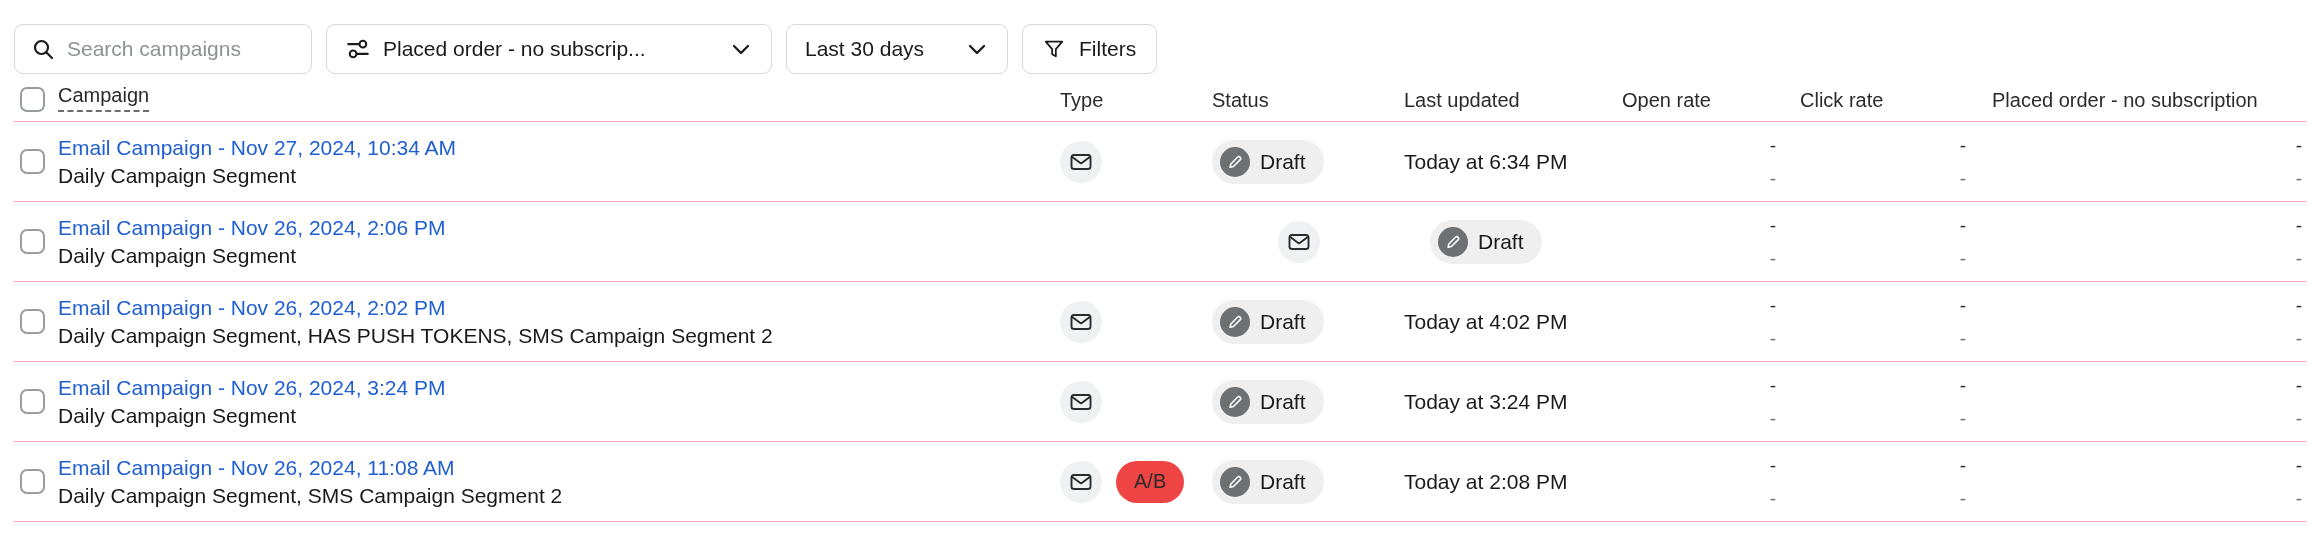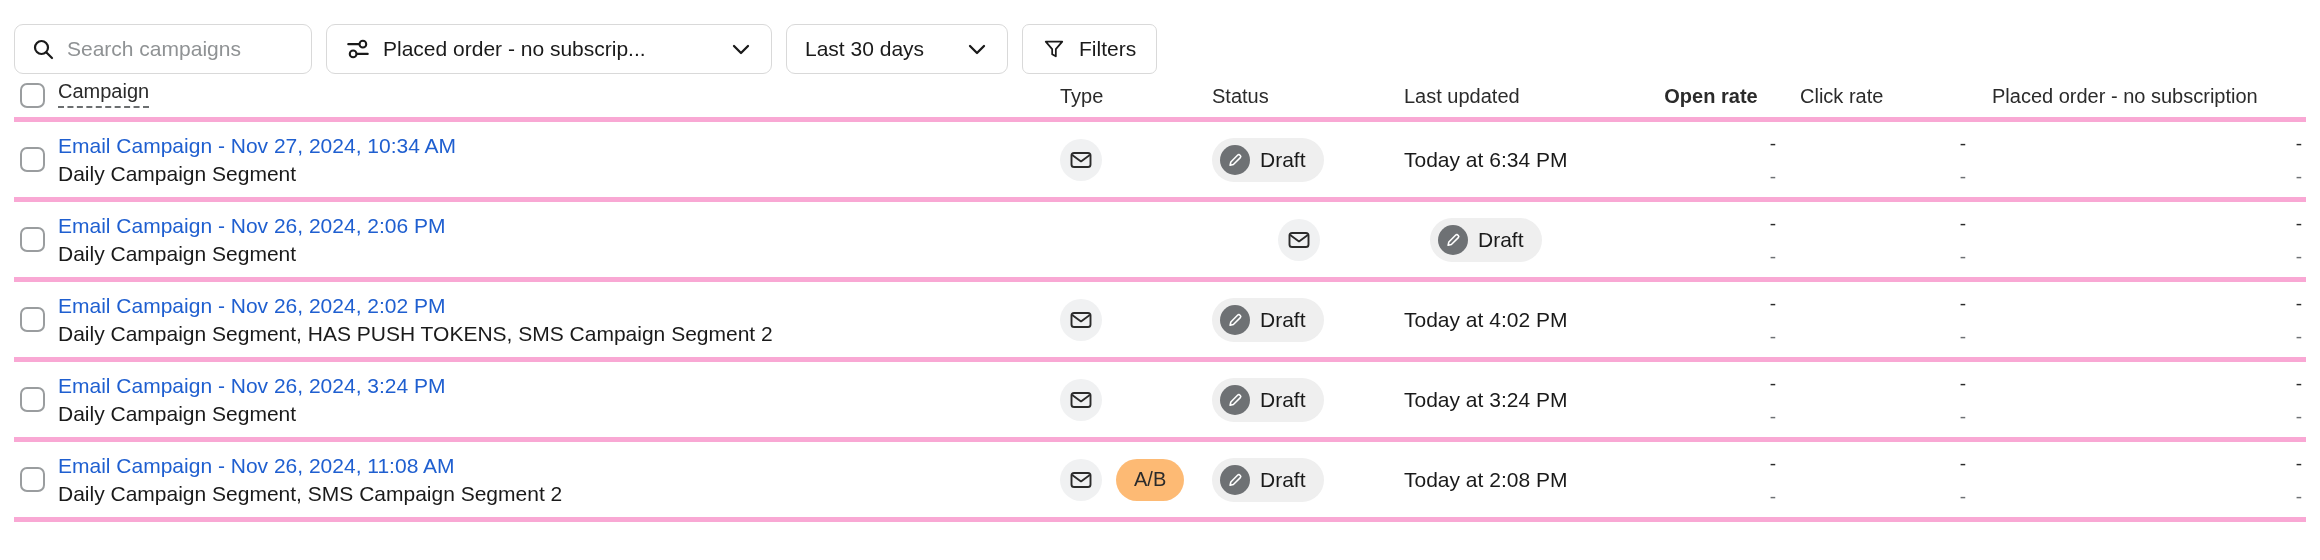--- a/index.html
+++ b/index.html
@@ -50,32 +50,32 @@
   .ctl.dd-filter { width: 446px; justify-content: space-between; }
   .ctl.dd-filter .lbl {
     flex: 1;
     overflow: hidden;
     text-overflow: ellipsis;
     display: flex;
     align-items: center;
     gap: 12px;
   }
   .ctl.dd-date { width: 222px; justify-content: space-between; }
-  .ctl.filters { gap: 14px; padding: 0 20px; border-radius: 7px; }
+  .ctl.filters { gap: 14px; padding: 0 20px; }
 
   .icon { display: inline-flex; align-items: center; justify-content: center; flex: none; }
 
   
   .table { width: 100%; padding: 0 14px; }
 
   .row {
     display: flex;
     align-items: center;
     width: 100%;
-    border-bottom: 5px solid #f9a8d4;
+    border-bottom: 1px solid #f9a8d4;
   }
 
   .head {
     height: 48px;
     align-items: flex-end;
     padding-bottom: 9px;
   }
   .head .cell { font-size: 20px; color: #2b2b2b; }
 
   .body-row { height: 80px; }
@@ -84,21 +84,21 @@
 
   .c-check  { width: 44px; justify-content: flex-start; padding-left: 6px; }
   .c-camp   { flex: 1 1 auto; min-width: 0; }
   .c-type   { width: 152px; }
   .c-status { width: 192px; }
   .c-updated{ width: 218px; }
   .c-open   { width: 178px; justify-content: flex-end; padding-right: 24px; }
   .c-click  { width: 192px; justify-content: flex-end; padding-right: 26px; }
   .c-placed { width: 314px; justify-content: flex-end; padding-right: 4px; text-align: right; }
 
-  .head .c-open   { padding-right: 0; justify-content: center; font-weight: bold; }
+  .head .c-open   { padding-right: 0; justify-content: flex-start; }
   .head .c-click  { padding-right: 0; justify-content: flex-start; }
   .head .c-placed { padding-right: 0; justify-content: flex-start; }
 
   .checkbox {
     width: 25px;
     height: 25px;
     border: 2px solid #9a9d9f;
     border-radius: 7px;
     background: #fff;
     cursor: pointer;
@@ -133,21 +133,21 @@
     background: #f0f1f2;
     display: flex;
     align-items: center;
     justify-content: center;
     flex: none;
   }
 
   .pill-ab {
     height: 42px;
     border-radius: 21px;
-    background: #fdba74;
+    background: #ef4444;
     display: flex;
     align-items: center;
     justify-content: center;
     padding: 0 18px;
     font-size: 20px;
     color: #2b2b2b;
     margin-left: 14px;
     flex: none;
   }
 

